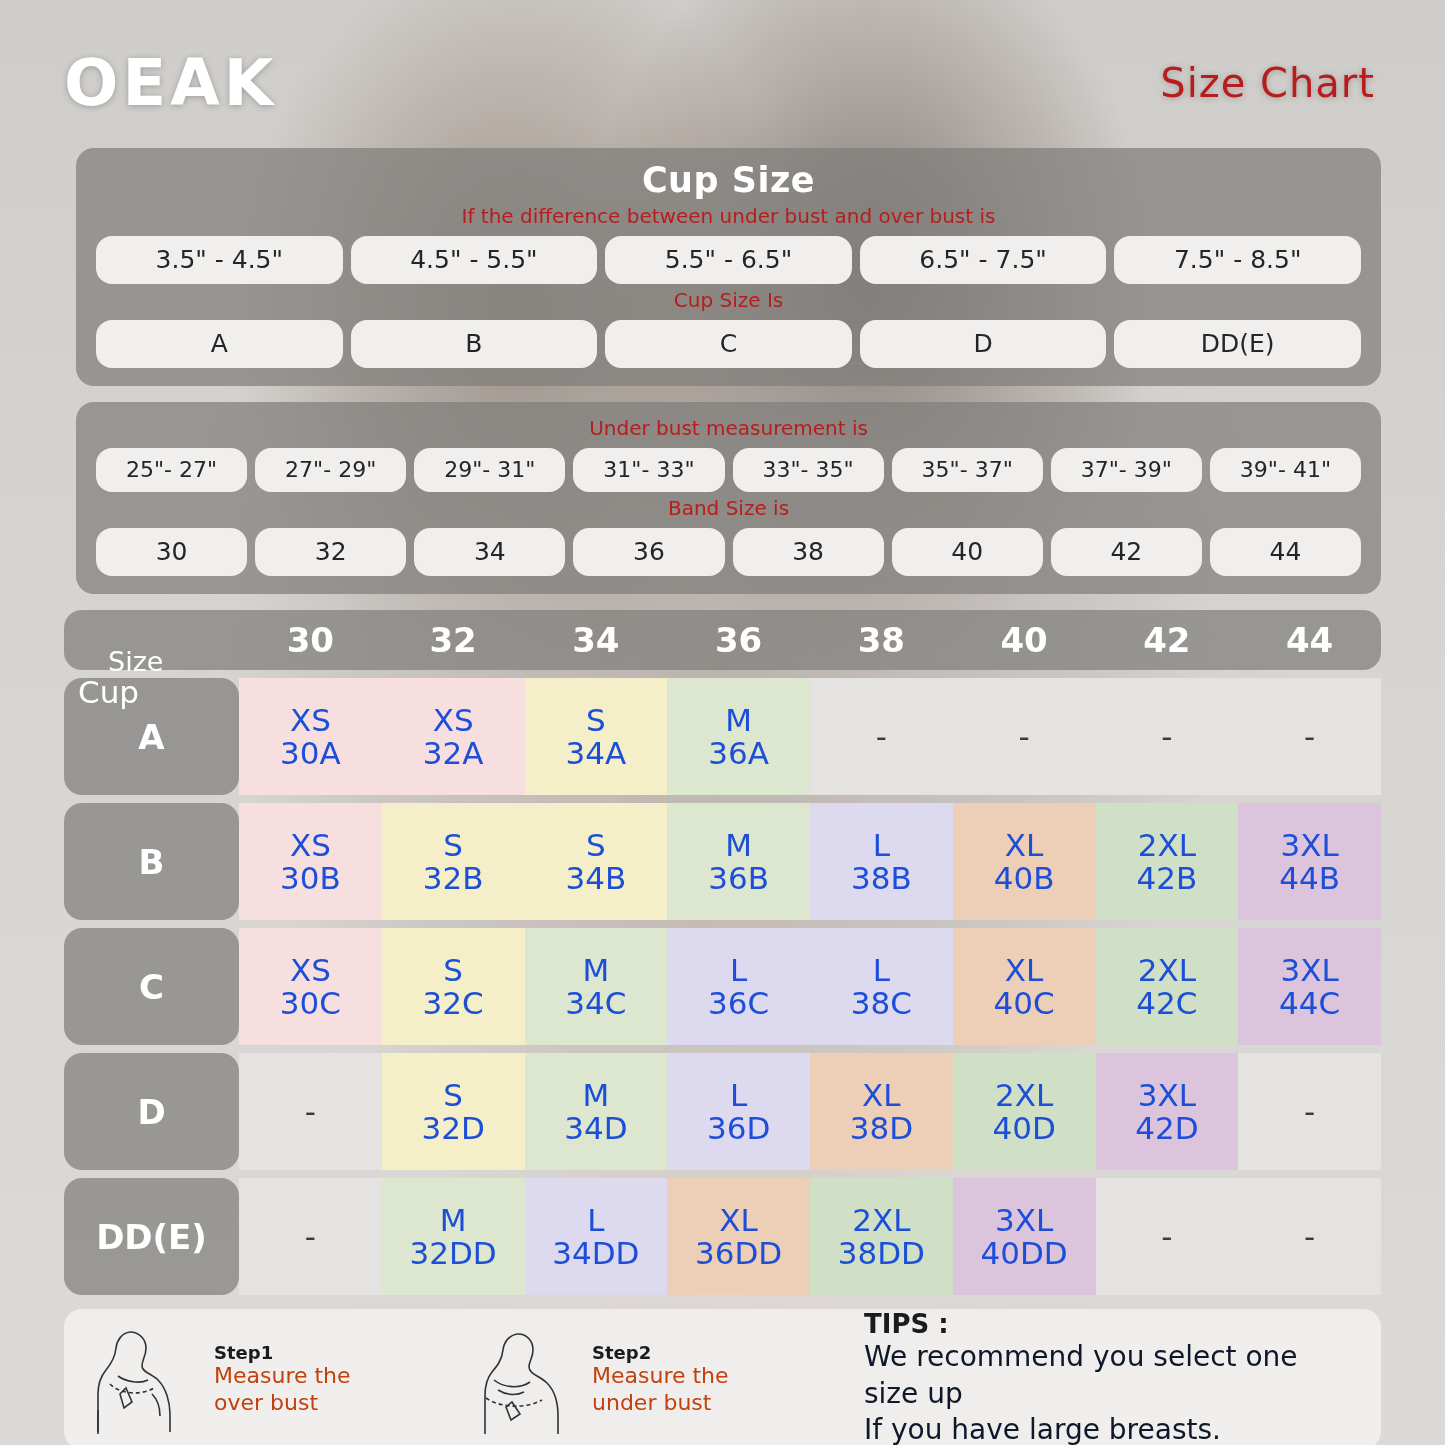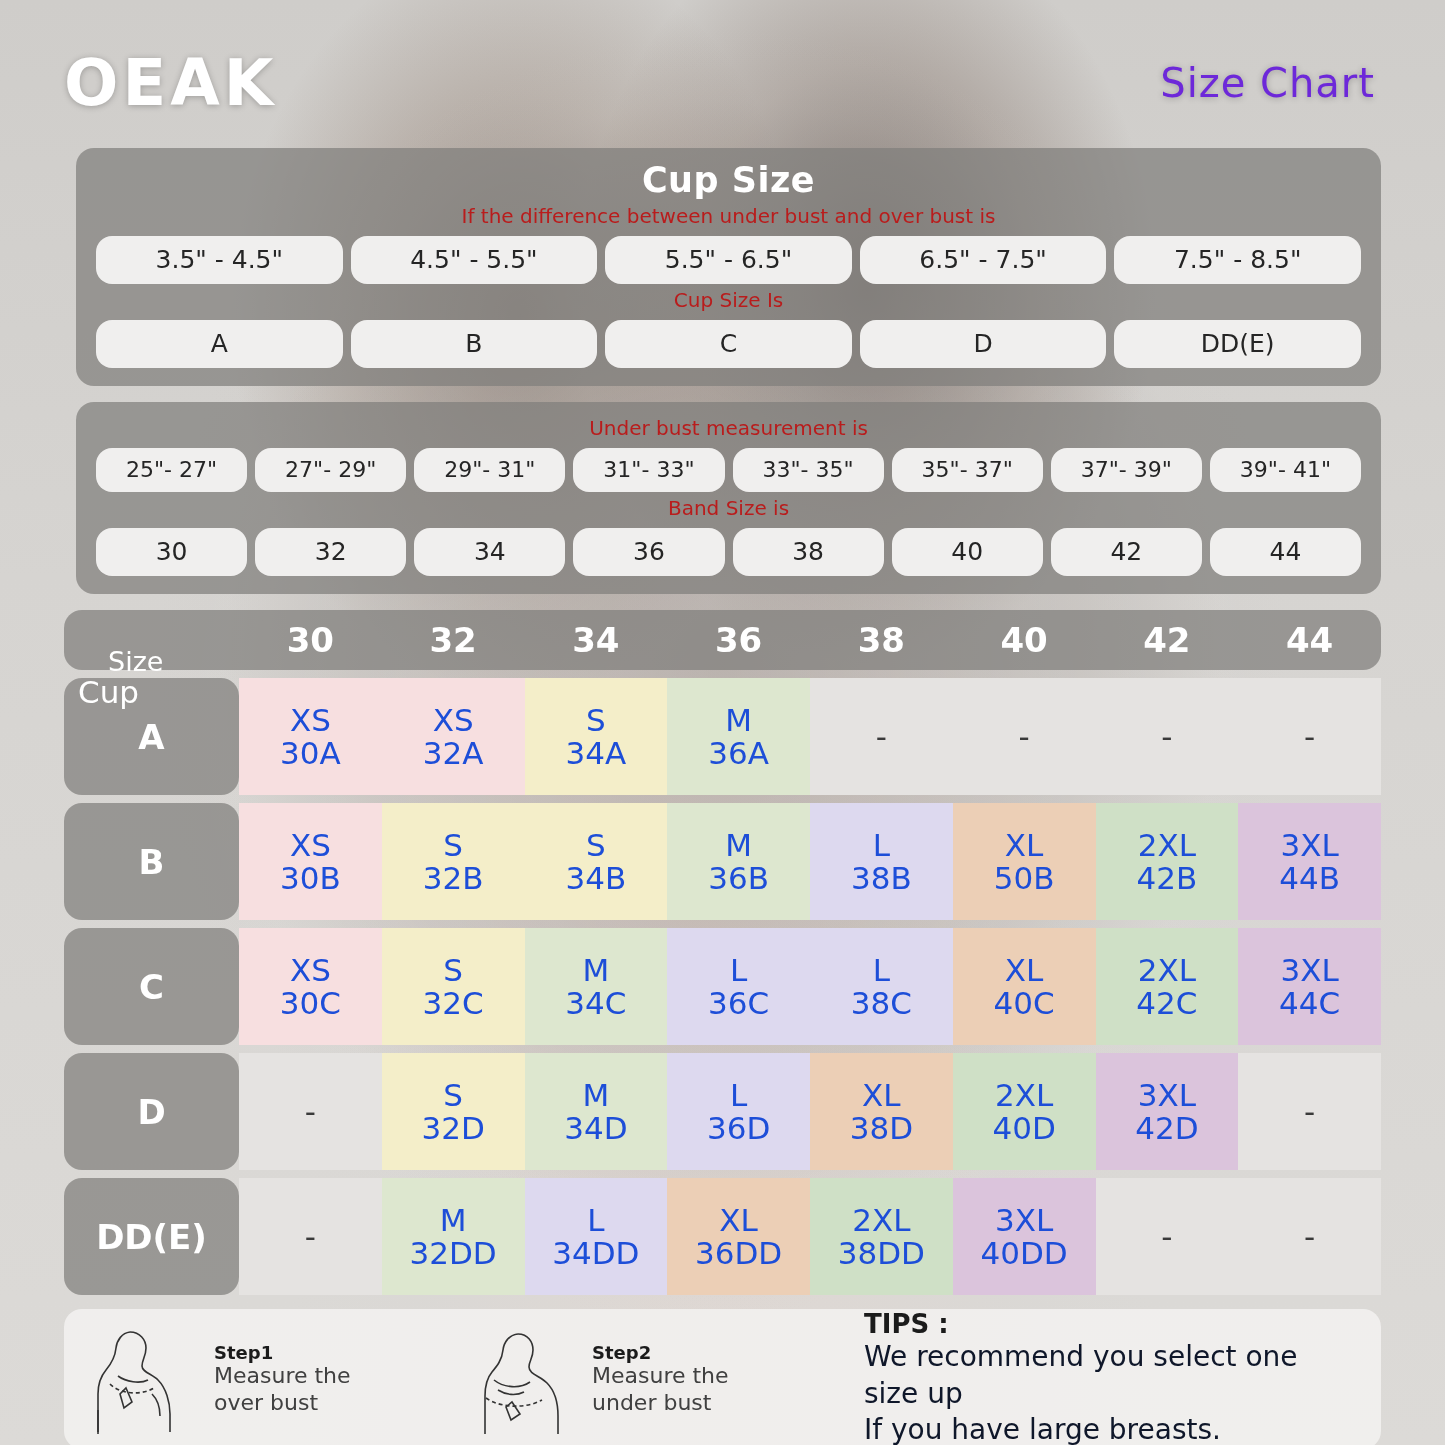--- a/index.html
+++ b/index.html
@@ -32,21 +32,21 @@
   .wrap { position: relative; z-index: 2; padding: 0 64px; }
 
   
   .header { height: 148px; display:flex; align-items:center; justify-content:space-between; padding-top: 18px;}
   .logo {
     font-family: "DejaVu Sans", sans-serif;
     color:#fff; font-size: 64px; font-weight: 700; letter-spacing: 4px;
     text-shadow: 0 1px 6px rgba(0,0,0,.25);
   }
   .size-chart-title{
-    color:#6d28d9; font-size:40px; letter-spacing:1px;
+    color:#b91c1c; font-size:40px; letter-spacing:1px;
     text-shadow: 0 1px 6px rgba(0,0,0,.25);
     padding-right: 6px;
     text-align: center;
   }
 
   
   .panel{
     background: rgba(128,126,124,0.72);
     border-radius: 18px;
     padding: 10px 20px 18px 20px;
@@ -109,21 +109,21 @@
     margin-top: 14px;
     background: rgba(244,243,242,0.82);
     border-radius: 18px;
     height: 140px;
     display:flex; align-items:center;
     padding: 0 26px;
     gap: 18px;
   }
   .step{ display:flex; align-items:center; gap:14px; width: 360px;}
   .step .txt .t1{ font-size:18px; font-weight:700; color:#1b1b1b; }
-  .step .txt .t2{ font-size:22px; color:#404040; line-height:1.22; }
+  .step .txt .t2{ font-size:22px; color:#c2410c; line-height:1.22; }
   .tips{ flex:1; padding-left: 18px;}
   .tips .t1{ font-size:26px; font-weight:700; color:#1b1b1b; }
   .tips .t2{ font-size:28px; color:#0f172a; line-height:1.3; }
   svg.fig{ display:block; }
 </style>
 </head>
 <body>
 
 <div id="bg"></div>
 
@@ -247,21 +247,21 @@
             <div class="m-cell" style="background: rgb(221, 231, 207);">
               <span>M</span>
               <span class="l2">36B</span>
             </div>
             <div class="m-cell" style="background: rgb(221, 217, 239);">
               <span>L</span>
               <span class="l2">38B</span>
             </div>
             <div class="m-cell" style="background: rgb(236, 207, 182);">
               <span>XL</span>
-              <span class="l2">50B</span>
+              <span class="l2">40B</span>
             </div>
             <div class="m-cell" style="background: rgb(207, 224, 198);">
               <span>2XL</span>
               <span class="l2">42B</span>
             </div>
             <div class="m-cell" style="background: rgb(219, 196, 220);">
               <span>3XL</span>
               <span class="l2">44B</span>
             </div>
           </div>

